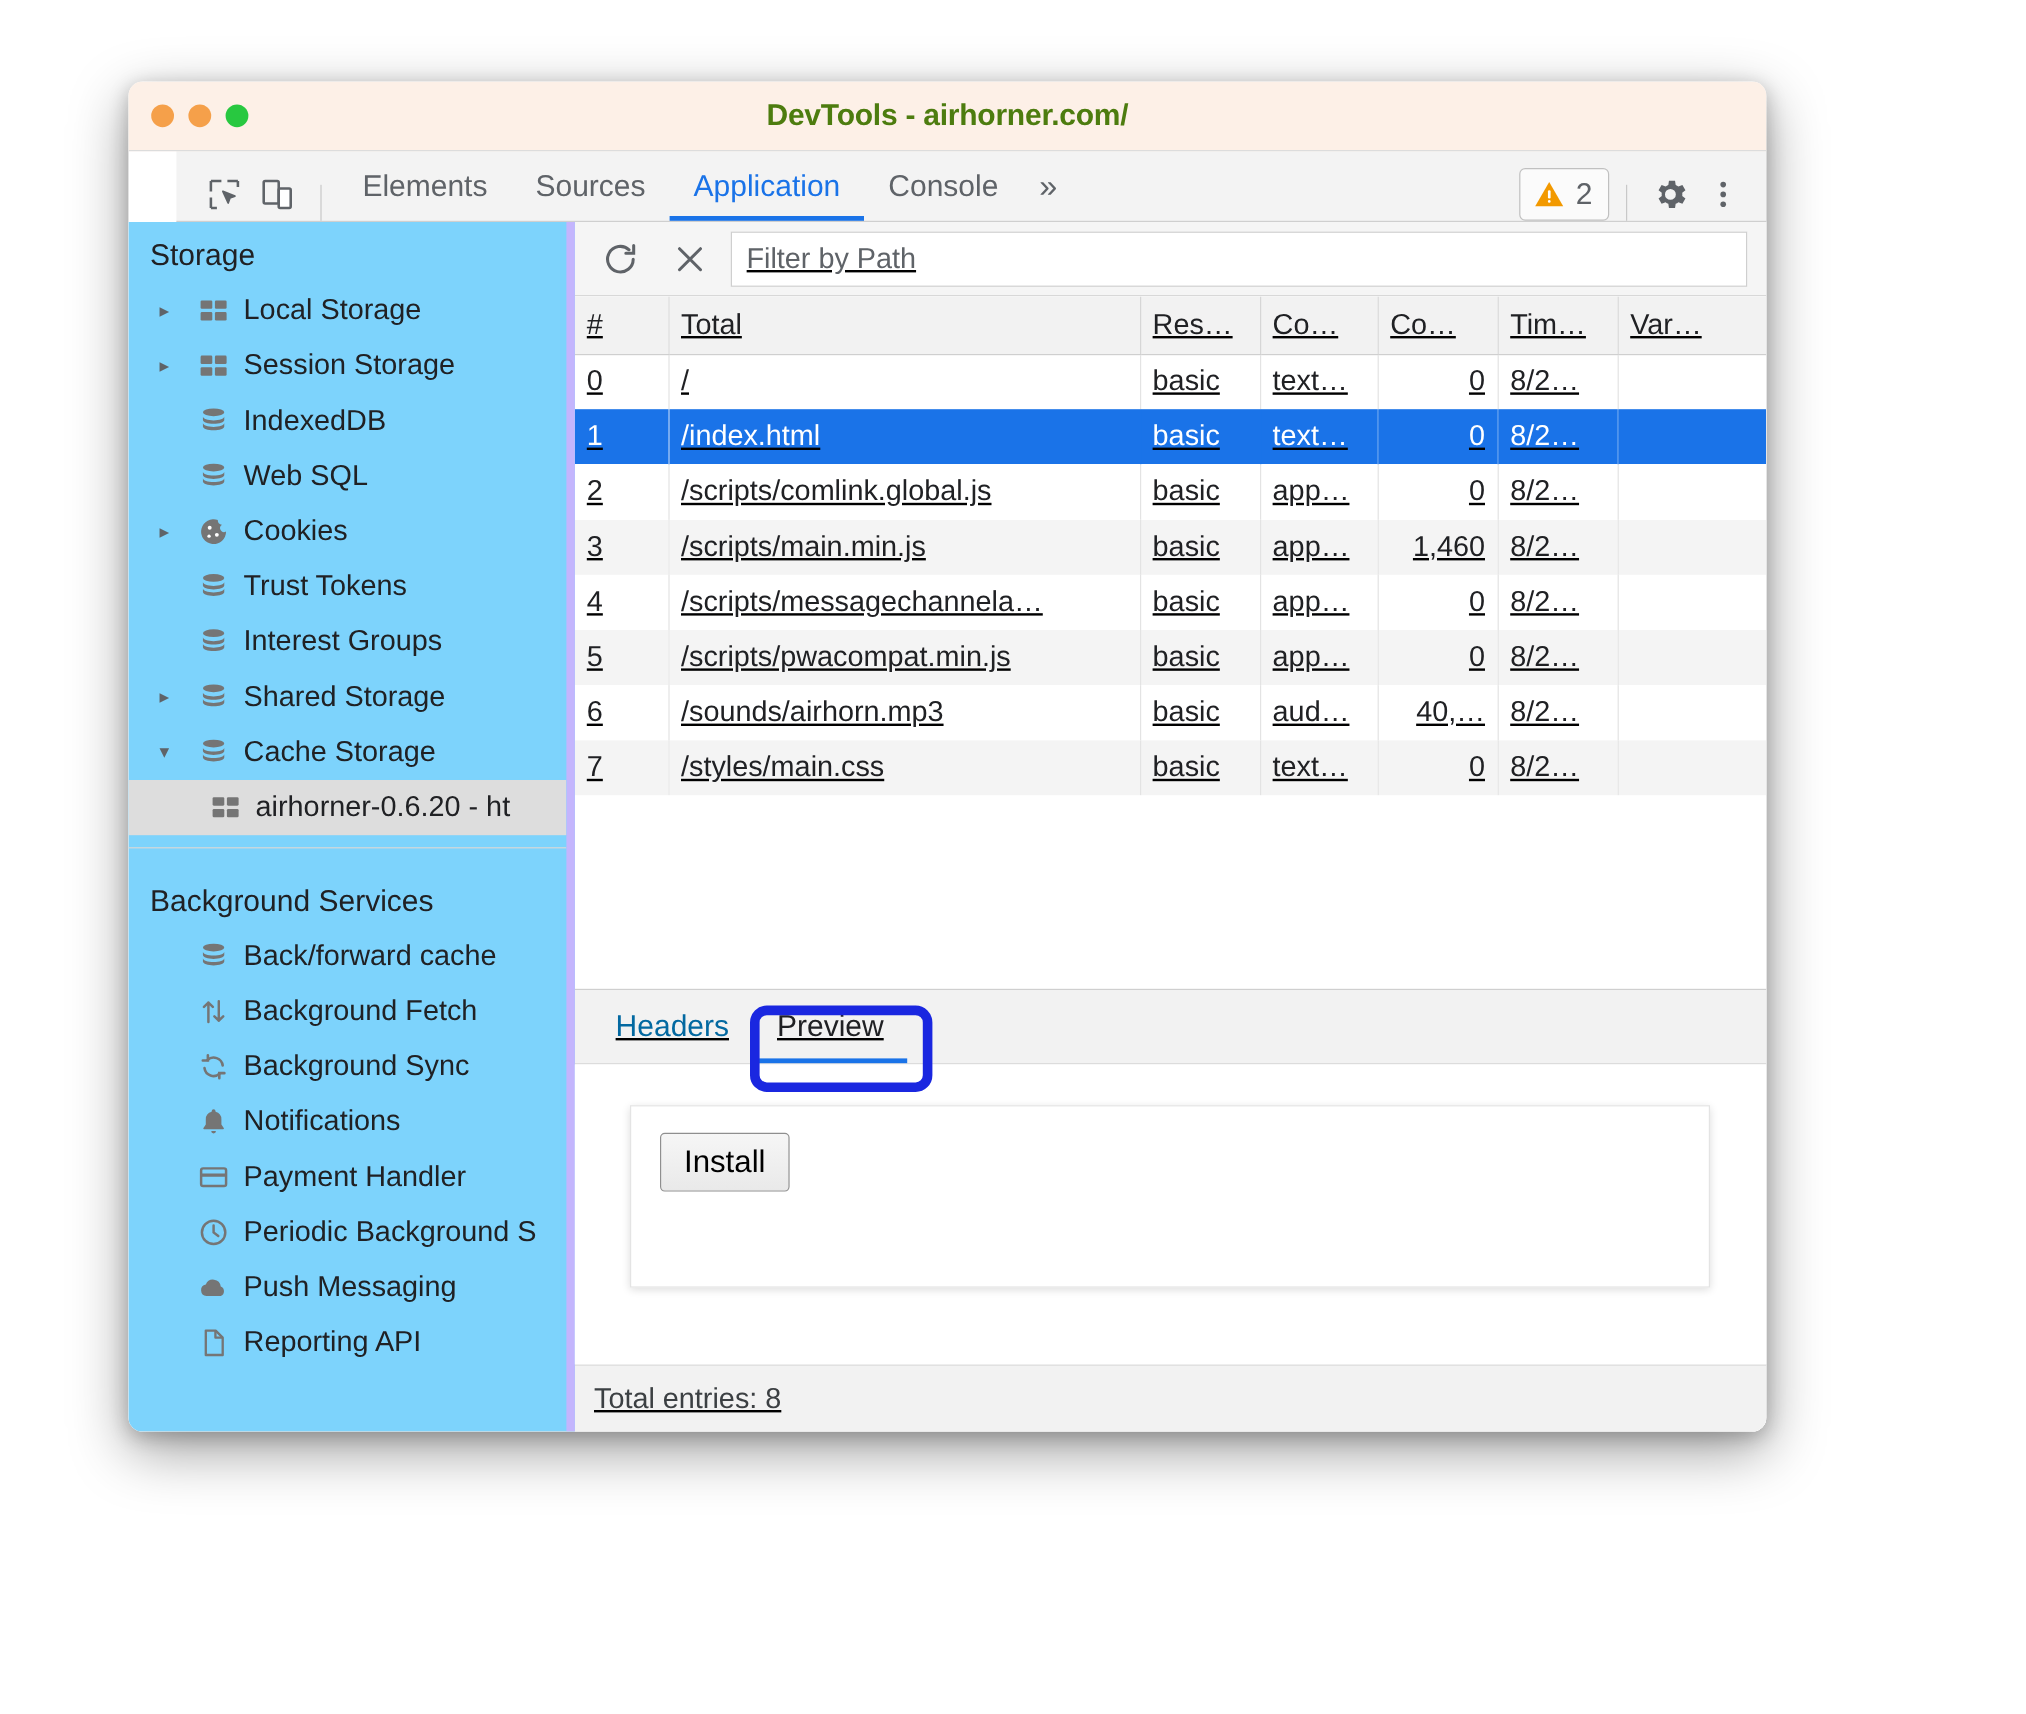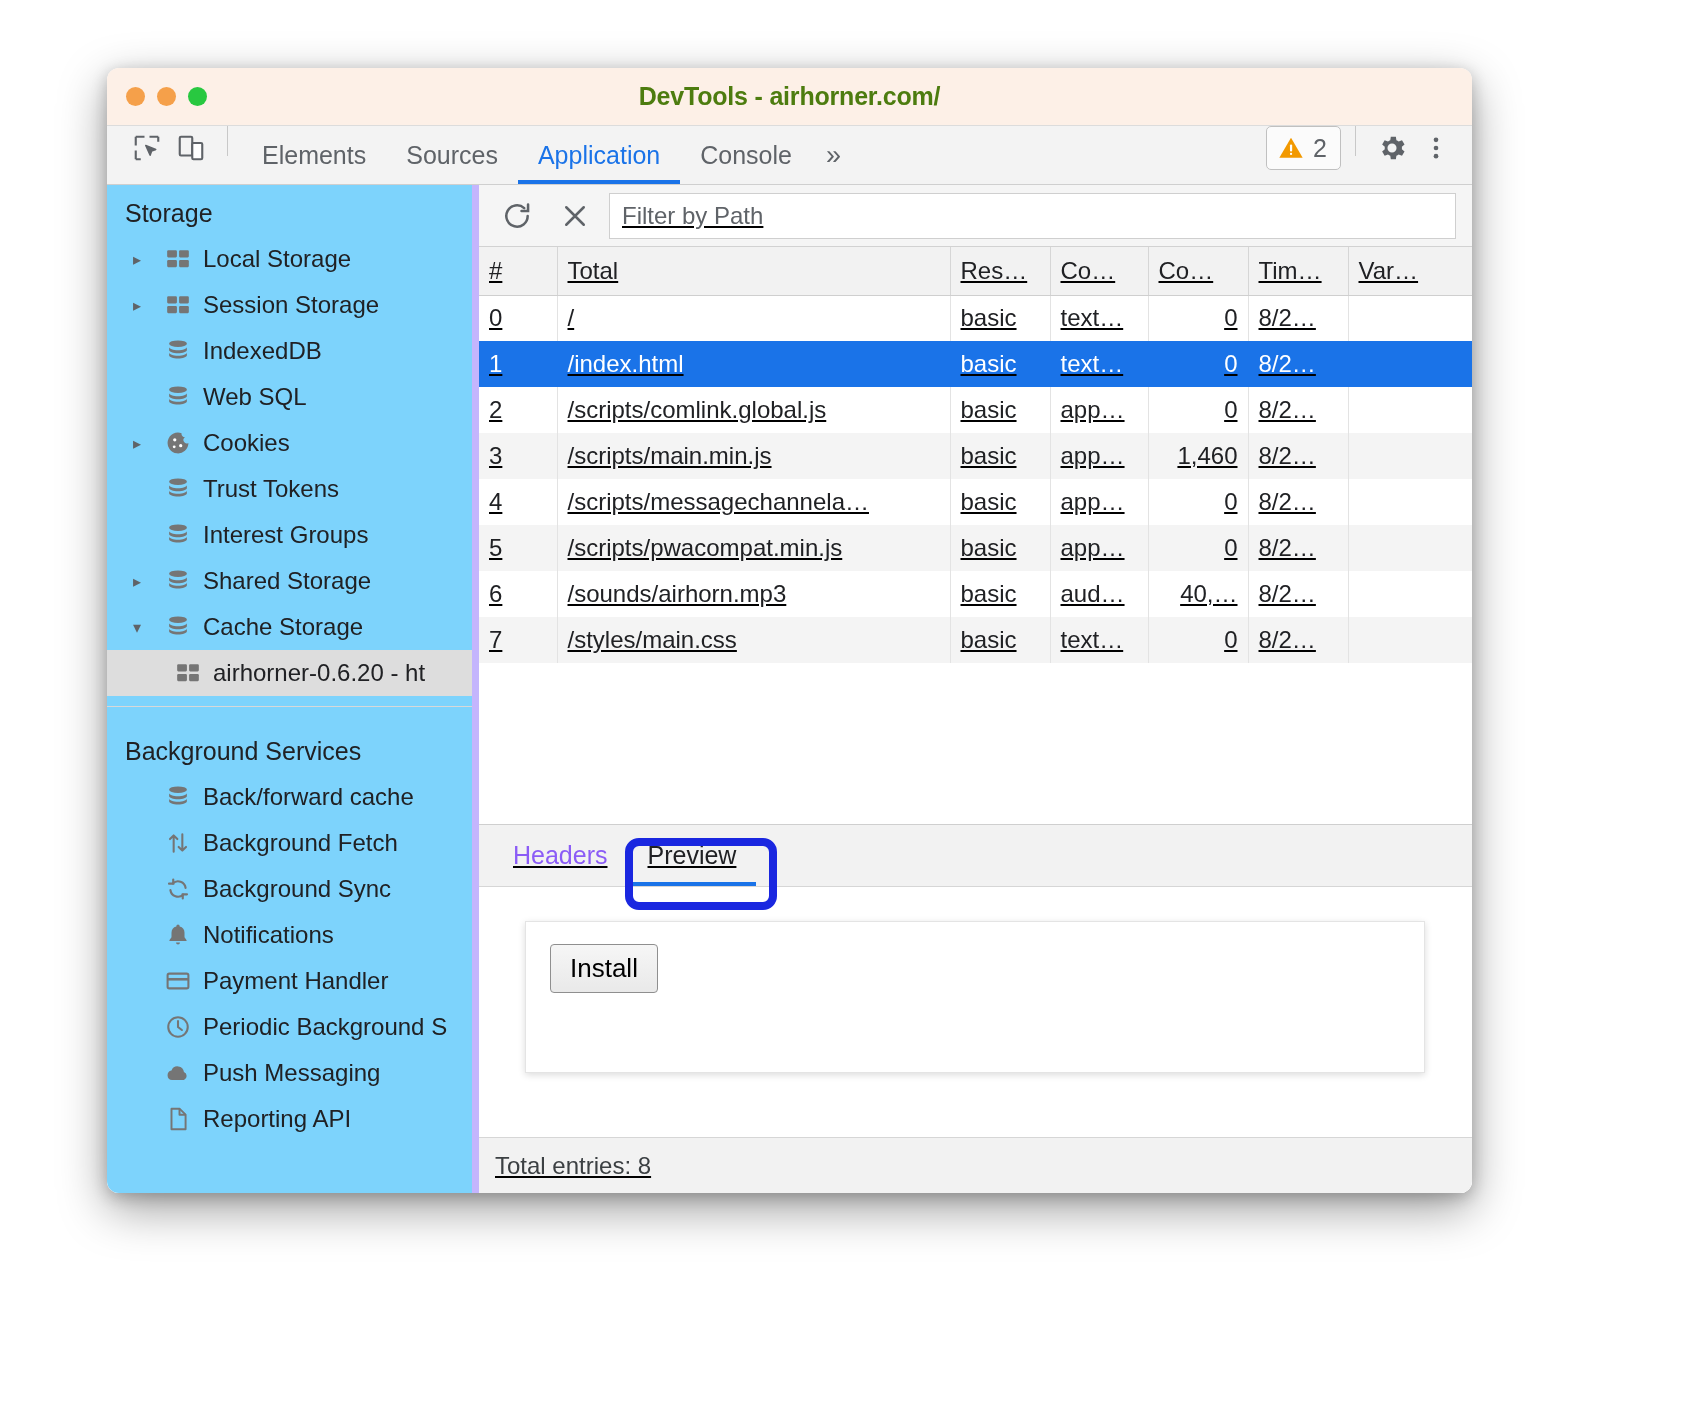--- a/index.html
+++ b/index.html
@@ -66,22 +66,23 @@
     letter-spacing: -0.2px;
   }
 
   
   .toolbar {
     height: 59px;
     flex: 0 0 59px;
     background: #f3f3f3;
     border-bottom: 1px solid #cfcfcf;
     display: flex;
-    align-items: flex-start;
+    align-items: flex-end;
     padding: 0 14px 0 18px;
+    margin-left: 40px;
   }
   .tb-icon {
     width: 44px; height: 44px;
     display: flex; align-items: center; justify-content: center;
     color: #5f6368;
   }
   .tb-sep {
     width: 1px; height: 30px;
     background: #c8c8c8;
     margin: 0 14px;
@@ -273,21 +274,21 @@
     border-bottom: 1px solid #d6d6d6;
     display: flex;
     align-items: stretch;
     padding-left: 14px;
   }
   .dtab {
     position: relative;
     display: flex; align-items: center;
     padding: 0 20px;
     font-size: 25px;
-    color: #8b5cf6;
+    color: #0369a1;
   }
   .dtab.active {
     background: #f2f2f2;
     color: #202124;
   }
   .dtab.active::after {
     content: "";
     position: absolute;
     left: 0; right: 0; bottom: 0;
     height: 4px;

